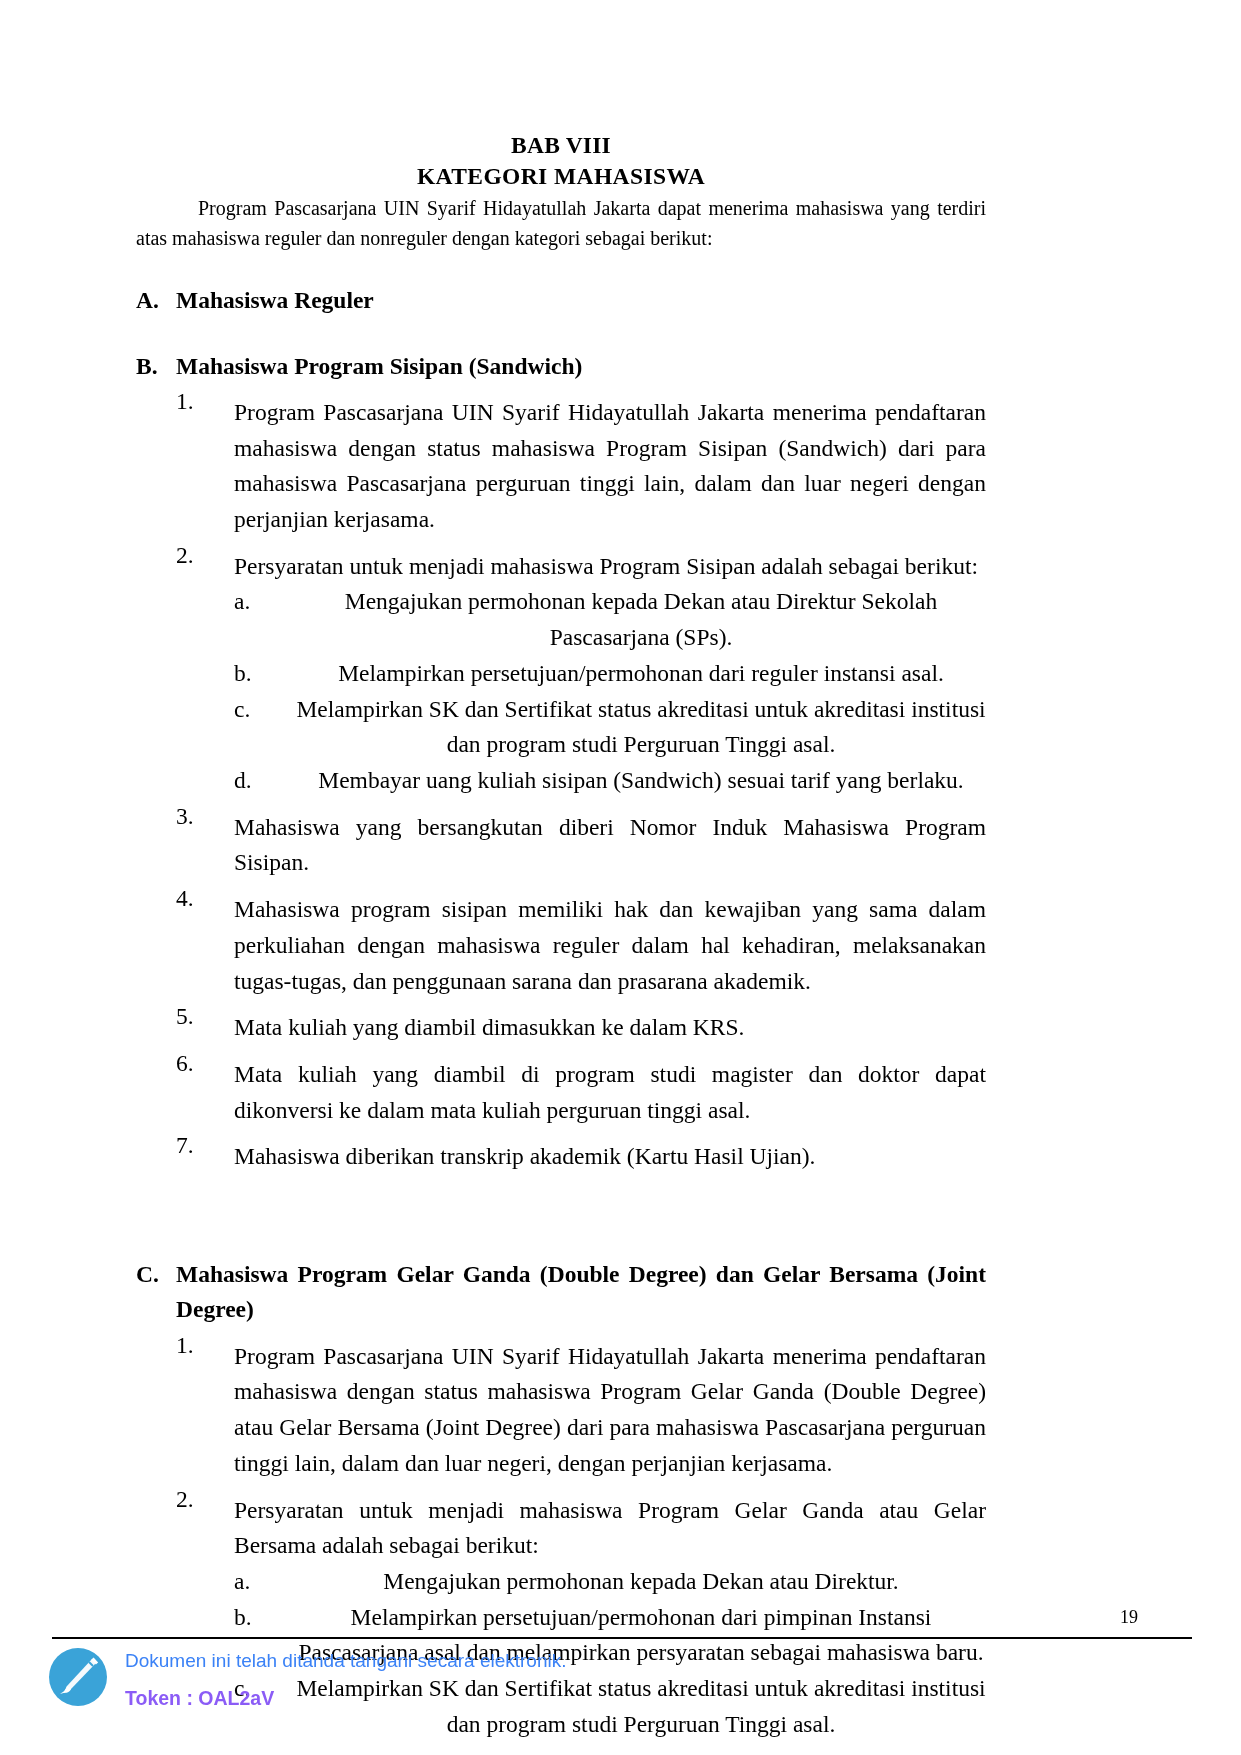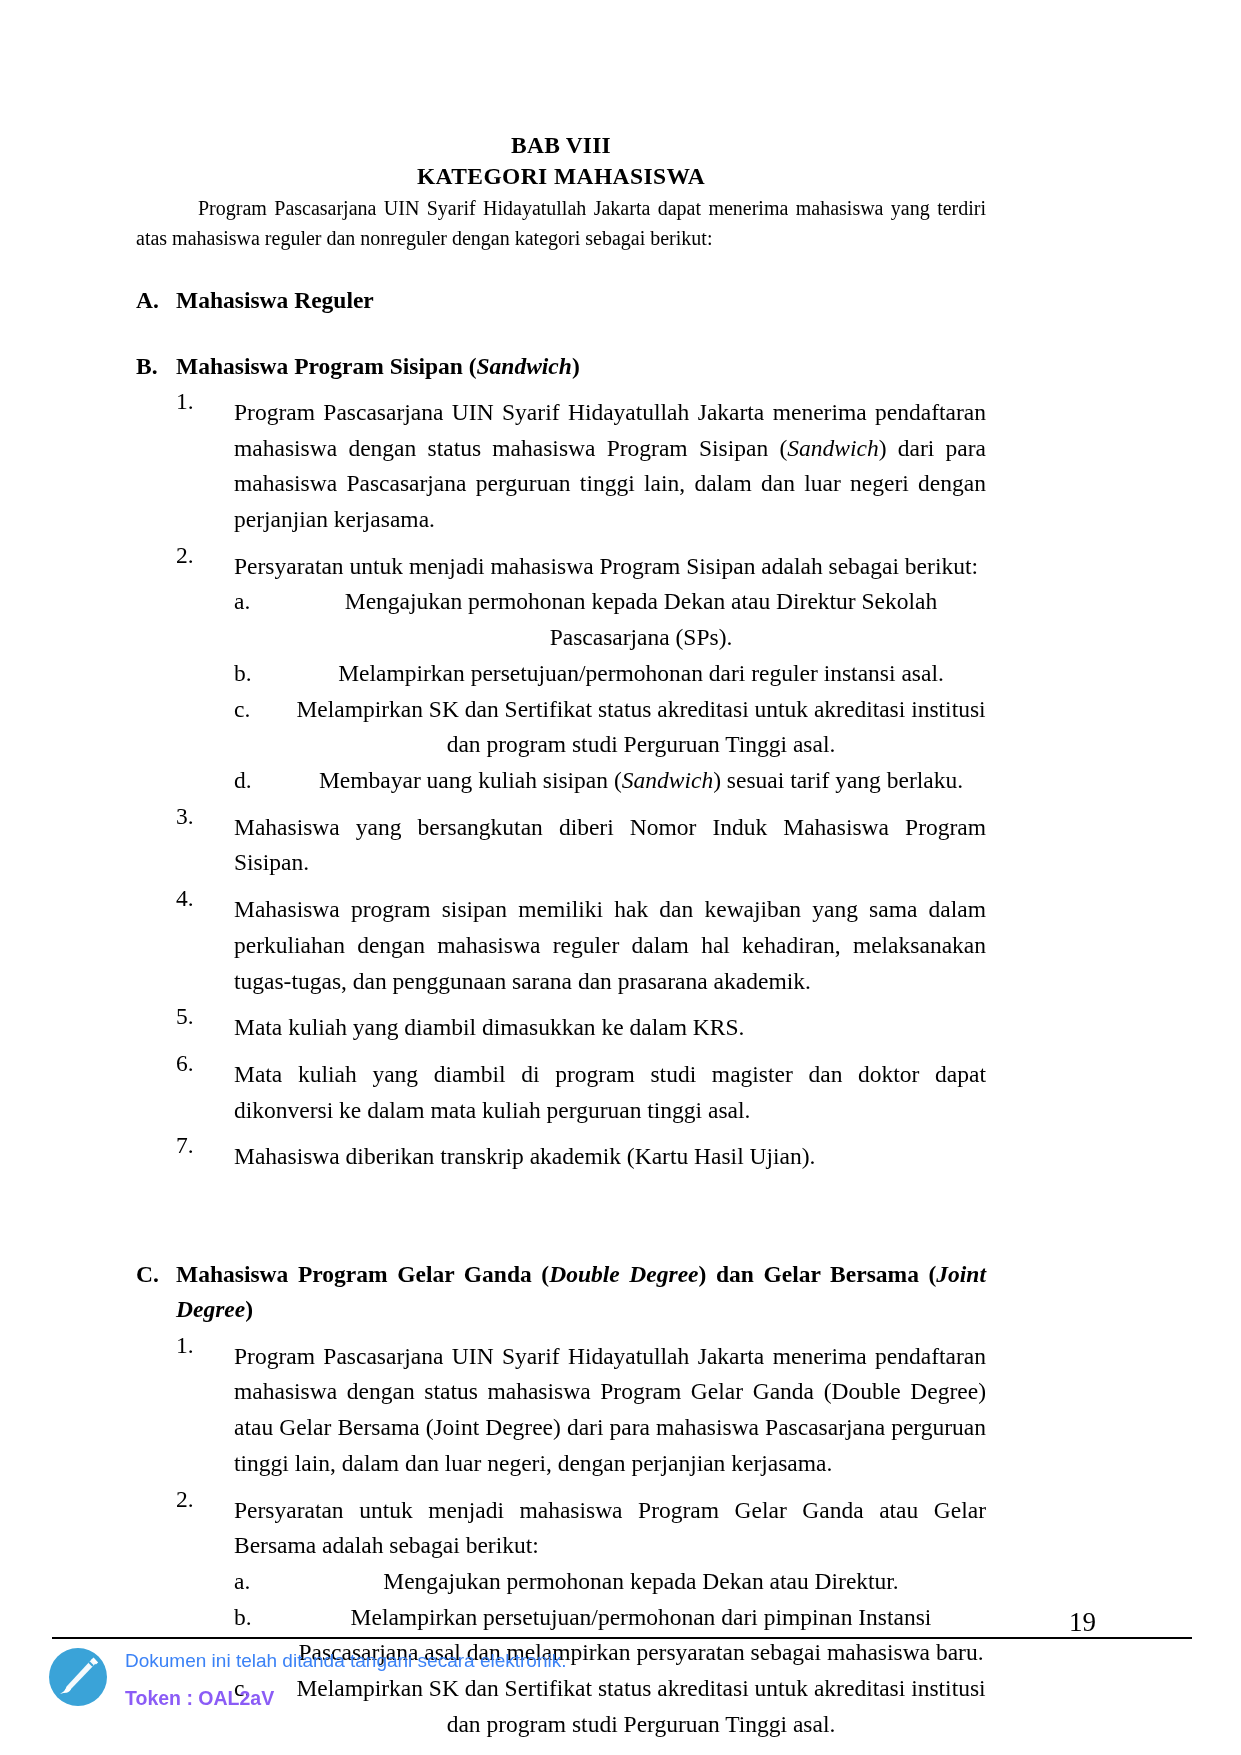--- a/index.html
+++ b/index.html
@@ -126,39 +126,39 @@
   }
   ol.alphalist > li > .marker {
     flex: 0 0 62px;
     width: 62px;
   }
   ol.alphalist > li > .li-body {
     flex: 1 1 auto;
     text-align: center;
   }
 
-  .ital { font-style: italic; }
+  .ital { }
   .spacer-block { height: 52px; }
 
   
   .footer-rule {
     position: absolute;
     left: 52px;
     top: 1637px;
     width: 1140px;
     height: 0;
     border-top: 2px solid #000;
   }
   .page-number {
     position: absolute;
     right: 52px;
     top: 1607px;
     width: 120px;
-    text-align: left;
-    font-size: 27px;
+    text-align: center;
+    font-size: 18px;
     font-family: "Liberation Serif", serif;
   }
   .esign {
     position: absolute;
     left: 47px;
     top: 1646px;
     display: flex;
     align-items: flex-start;
   }
   .esign-icon {

